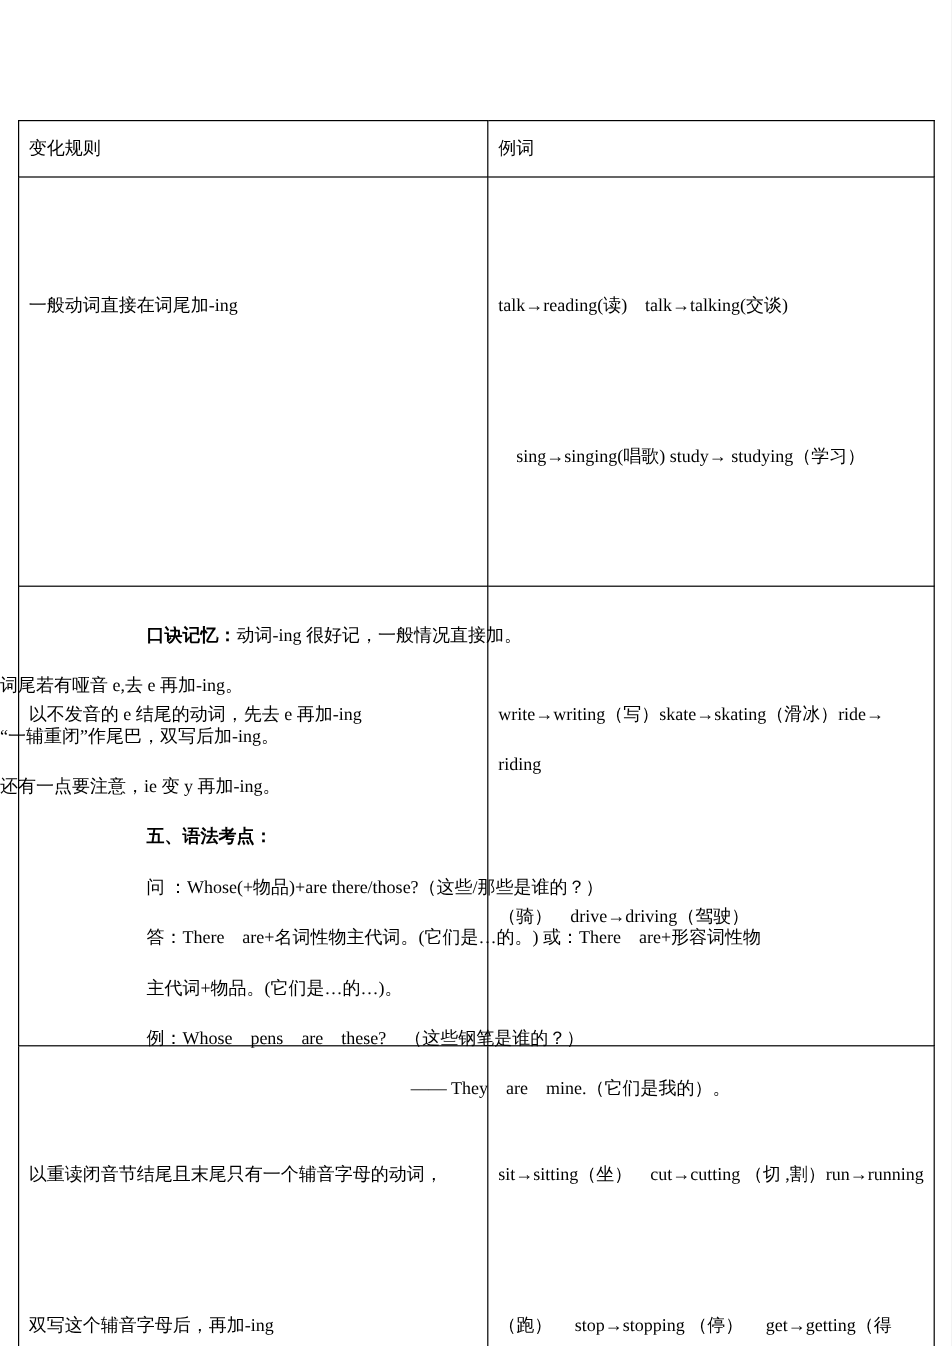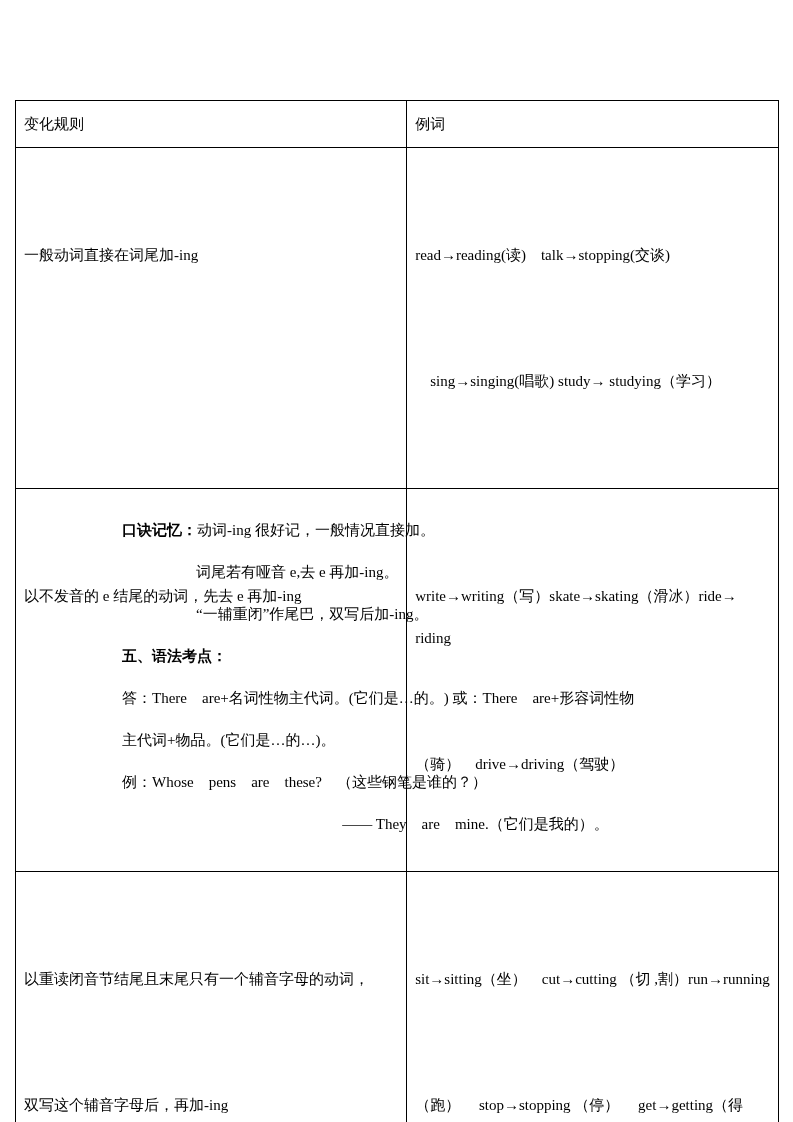--- a/index.html
+++ b/index.html
@@ -39,21 +39,21 @@
     left: 0;
     top: 509px;
     width: 100%;
     font-size: 15px;
   }
   .body-text p {
     line-height: 42px;
     white-space: pre-wrap;
   }
   .ml-main   { margin-left: 122px; }
-  .ml-indent { margin-left: 196px; }
+  .ml-indent { }
   .ml-answer { margin-left: 158px; text-align: center; }
   .bold-label, .heading {
     font-weight: bold;
     font-family: "Liberation Sans", "DejaVu Sans", sans-serif;
     font-size: 15px;
   }
 </style>
 </head>
 <body>
 
@@ -64,21 +64,21 @@
       <tr>
         <td class="col-rule">变化规则</td>
         <td class="col-ex">例词</td>
       </tr>
 
       <tr>
         <td class="col-rule">
           <div class="cell-line">一般动词直接在词尾加-ing</div>
         </td>
         <td class="col-ex">
-          <div class="cell-line">read→reading(读)　talk→stopping(交谈)</div>
+          <div class="cell-line">talk→reading(读)　talk→talking(交谈)</div>
           <div class="cell-line">　sing→singing(唱歌) study→ studying（学习）</div>
         </td>
       </tr>
 
       <tr>
         <td class="col-rule">
           <div class="cell-line">以不发音的 e 结尾的动词，先去 e 再加-ing</div>
         </td>
         <td class="col-ex">
           <div class="cell-line">write→writing（写）skate→skating（滑冰）ride→ riding</div>
@@ -97,22 +97,24 @@
         </td>
       </tr>
 
     </tbody>
   </table>
 
   <div class="body-text">
     <p class="ml-main"><span class="bold-label">口诀记忆：</span><span>动词-ing 很好记，一般情况直接加。</span></p>
     <p class="ml-indent">词尾若有哑音 e,去 e 再加-ing。</p>
     <p class="ml-indent">“一辅重闭”作尾巴，双写后加-ing。</p>
+    <p class="ml-indent">还有一点要注意，ie 变 y 再加-ing。</p>
 
     <p class="ml-main heading">五、语法考点：</p>
 
+    <p class="ml-main">问 ：Whose(+物品)+are there/those?（这些/那些是谁的？）</p>
     <p class="ml-main">答：There　are+名词性物主代词。(它们是…的。) 或：There　are+形容词性物</p>
     <p class="ml-main">主代词+物品。(它们是…的…)。</p>
     <p class="ml-main">例：Whose　pens　are　these?　（这些钢笔是谁的？）</p>
     <p class="ml-answer">—— They　are　mine.（它们是我的）。</p>
   </div>
 
 </div>
 
 </body></html>

